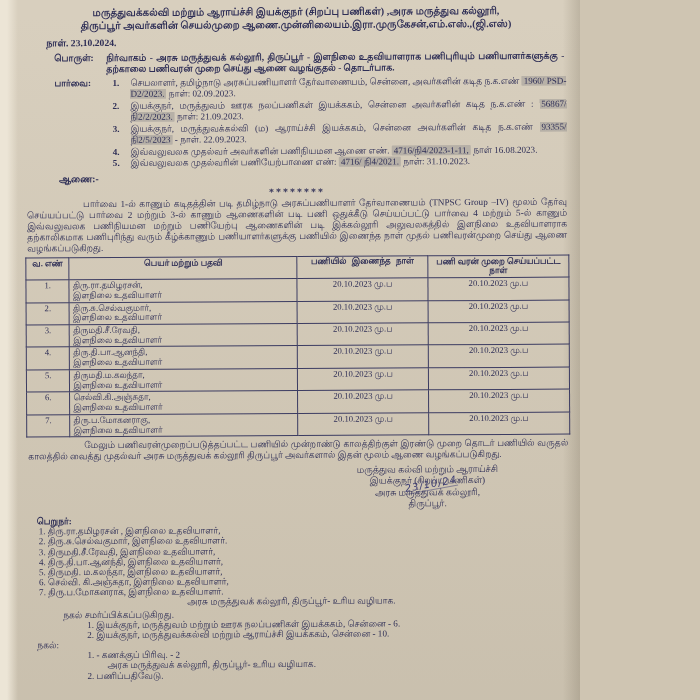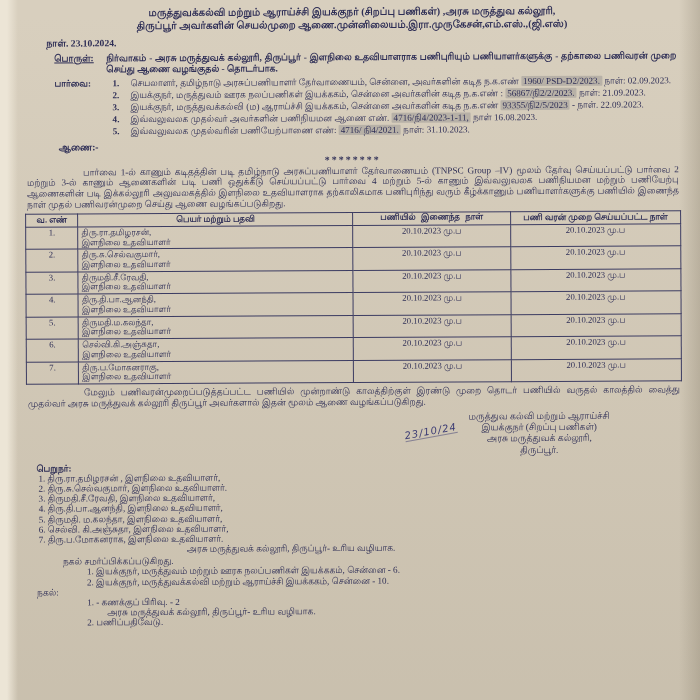--- a/index.html
+++ b/index.html
@@ -3,36 +3,36 @@
 <meta charset="utf-8">
 <style>
   * { margin:0; padding:0; box-sizing:border-box; }
   html,body { width:700px; height:700px; overflow:hidden; }
   body{
     background:#cfc5b2;
     font-family:"Liberation Serif","DejaVu Serif",serif;
     color:#2e2e56;
   }
   .paper{
-    position:relative; width:700px; height:700px;
+    position:relative; width:580px; height:700px;
     background-color:#d4cab7;
     background-image:
       linear-gradient(90deg,#ece5d6 0,#ece5d6 7px,rgba(236,229,214,0) 18px),
       linear-gradient(90deg, rgba(0,0,0,0) 97%, rgba(110,100,80,0.25) 100%),
       linear-gradient(180deg, rgba(255,255,255,0.10), rgba(0,0,0,0.05));
-    padding:6px 20px 2px 24px;
+    padding:6px 12px 2px 24px;
   }
   .content{ transform:rotate(-0.3deg); transform-origin:top center; }
 
   .hdr{ font-weight:bold; font-size:10.2px; line-height:1.25; text-align:center; letter-spacing:0.1px; }
   .order-line{ display:flex; justify-content:space-between; font-weight:bold; font-size:9.6px; margin:4px 6px 3px 22px; }
 
   .subject{ display:flex; font-size:9.4px; line-height:1.2; margin:2px 4px 3px 30px; }
   .lbl{ font-weight:bold; }
-  .subject .lbl{ width:52px; flex:none;text-decoration:underline; }
+  .subject .lbl{ width:52px; flex:none; }
   .subj-text{ flex:1; text-align:justify; font-weight:bold; }
 
   .refs{ display:flex; font-size:9.1px; line-height:1.2; margin:2px 2px 2px 30px; }
   .refs-lbl{ width:58px; flex:none; }
   .refs-list{ flex:1; }
   .ref-row{ display:flex; margin-bottom:1px; }
   .ref-no{ width:18px; flex:none; font-weight:bold; }
   .ref-text{ flex:1; text-align:justify; }
   .hl{ background:rgba(105,105,115,0.28); padding:0 2px; border-radius:1px;font-family:Liberation Serif, serif; }
 

